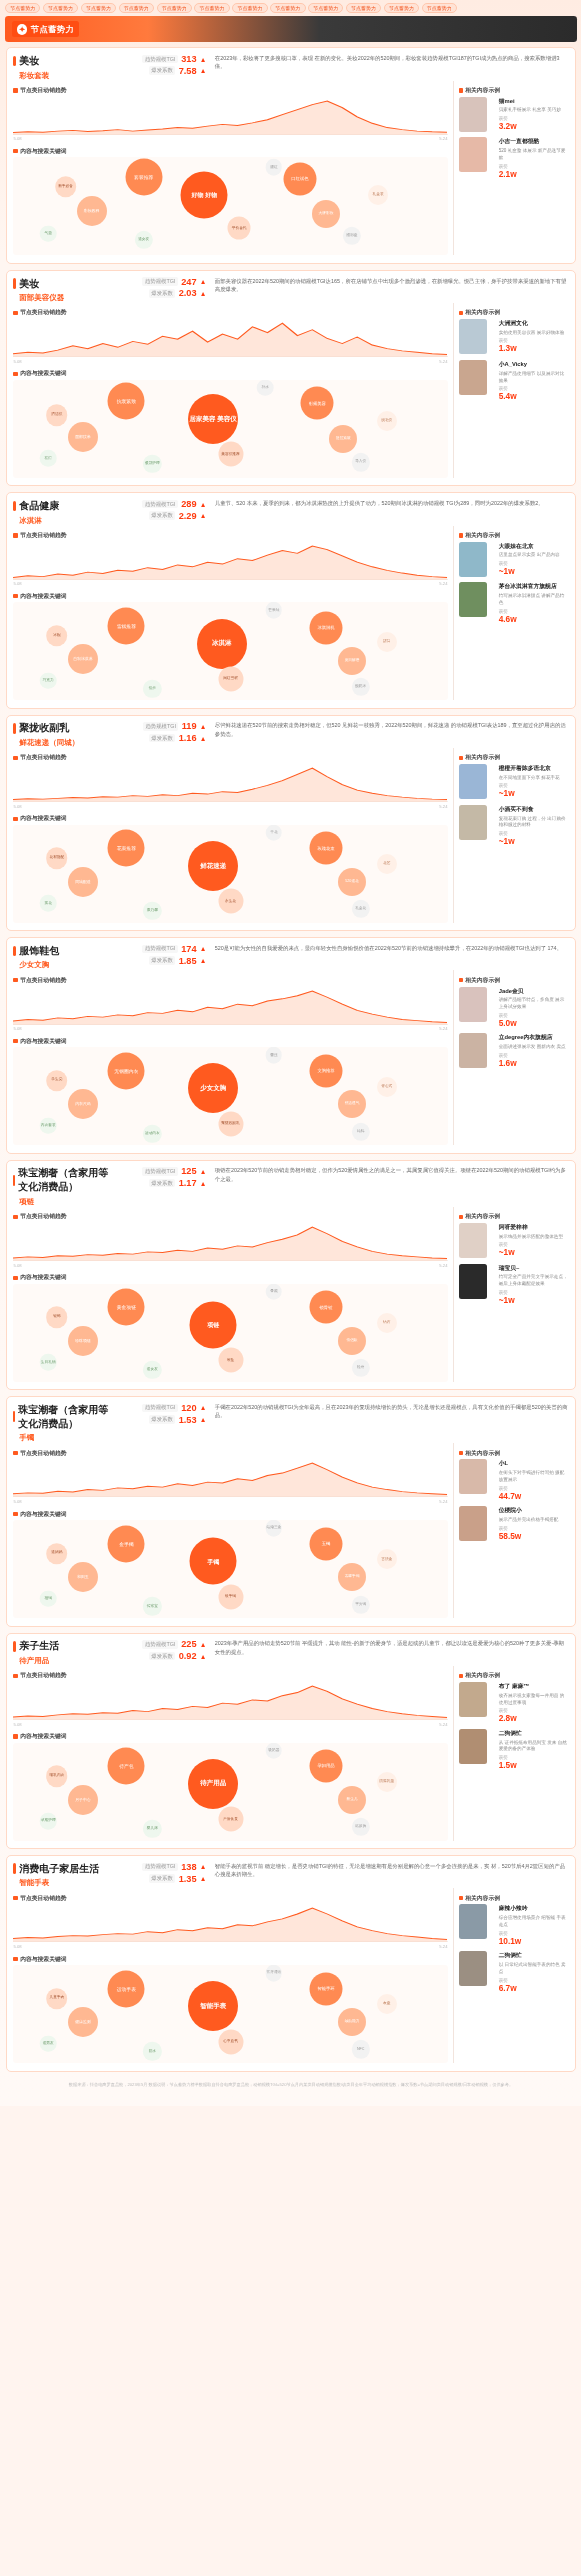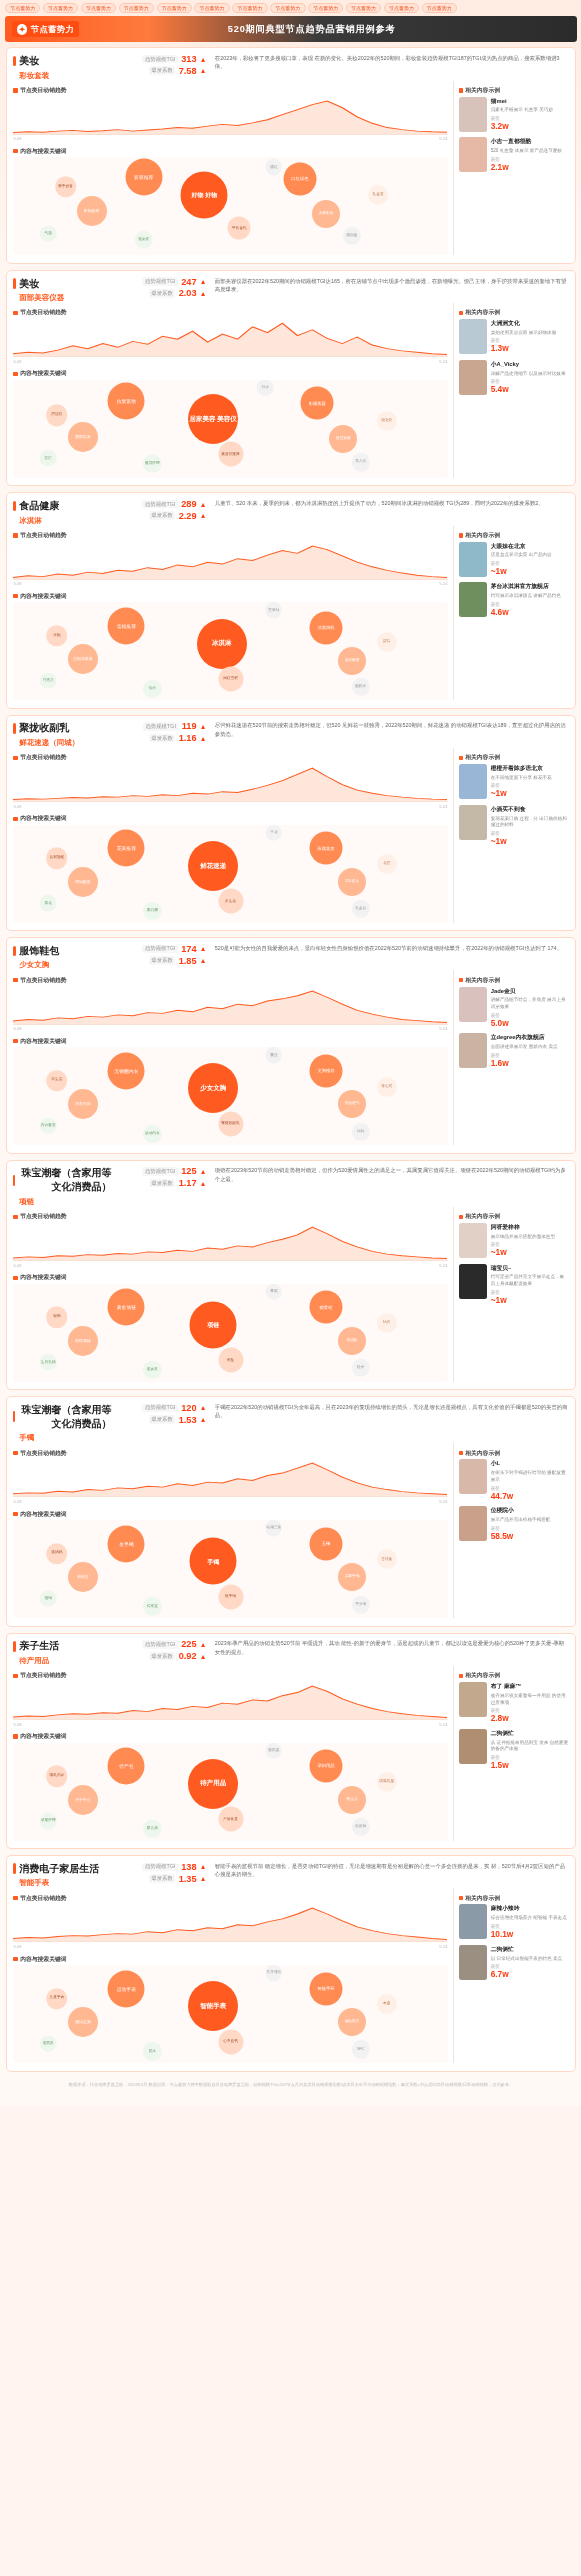--- a/index.html
+++ b/index.html
@@ -39,21 +39,21 @@
   .header-title { color: #fff; font-size: 9.2px; font-weight: bold; letter-spacing: 0.8px; flex: 1; text-align: center; padding-right: 33px; }
 
   
   .card {
     background: #fff; border: 0.8px solid #ffd9c6; border-radius: 5px;
     margin: 0 5.8px 5.8px; padding: 5.8px 6.7px 7.5px;
     position: relative;
   }
   .card-head { display: flex; align-items: flex-start; gap: 5px; }
   .cat-block { width: 98px; flex: 0 0 98px; }
-  .cat-title { display: flex; align-items: center; gap: 3.3px; text-align: right; }
+  .cat-title { display: flex; align-items: center; gap: 3.3px; }
   .cat-bar { width: 2.5px; height: 10.8px; background: #ff5a1f; border-radius: 1.7px; }
   .cat-name { font-size: 10px; font-weight: bold; color: #222; }
   .cat-sub { font-size: 7.5px; color: #ff5a1f; margin: 2.5px 0 0 5.8px; font-weight: bold; }
 
   .metrics { flex: 0 0 90px; }
   .metric-row { display: flex; align-items: center; justify-content: flex-end; gap: 3.3px; margin-bottom: 1.7px; }
   .metric-label { font-size: 5.4px; color: #999; background: #f7f7f7; border-radius: 1.7px; padding: 0.8px 2.5px; white-space: nowrap;}
   .metric-val { font-size: 9.2px; font-weight: bold; color: #ff3b0f; }
   .arrow-up { color: #ff3b0f; font-size: 6.7px; }
 
@@ -81,21 +81,21 @@
   .bub.c1 { background: #ff8a52; color: #fff; }
   .bub.c2 { background: #ffb892; color: #fff; }
   .bub.c3 { background: #ffd9c5; color: #a14e2a; }
   .bub.c4 { background: #fff0e7; color: #b5opaque; color:#b8744f; }
   .bub.c5 { background: #eef7ee; color: #6a9a6a; }
   .bub.c6 { background: #f2f2f2; color: #999; }
 
   
   .ex-item { display: flex; gap: 4.2px; margin-bottom: 5.8px; }
   .ex-thumb { width: 28px; height: 35px; border-radius: 2.5px; flex: 0 0 28px; overflow: hidden; position: relative; }
-  .ex-body { flex: 1; min-width: 0; }
+  .ex-body { flex: 1; min-width: 0; margin-left: 8px; }
   .ex-name { font-size: 5.8px; font-weight: bold; color: #222; margin-bottom: 1.7px; }
   .ex-txt { font-size: 4.6px; color: #888; line-height: 1.5; }
   .ex-like-lab { font-size: 4.6px; color: #aaa; margin-top: 1.7px; }
   .ex-like-val { font-size: 8.3px; font-weight: bold; color: #ff3b0f; }
 
   .footer { font-size: 4.2px; color: #bbb; line-height: 1.6; padding: 5px 10px 8.3px; text-align: center; }
 </style>
 </head>
 <body>
 
@@ -114,21 +114,20 @@
       <div class="pill">节点蓄势力</div>
       <div class="pill">节点蓄势力</div>
       <div class="pill">节点蓄势力</div>
     </div>
 
   <div class="header">
     <div class="logo-badge">
       <span class="logo-mark">✦</span>
       <span class="logo-text">节点蓄势力</span>
     </div>
-    <div class="header-title">520期间典型节点趋势品营销用例参考</div>
   </div>
 
   <div id="cards">
       <div class="card">
     <div class="card-head">
       <div class="cat-block">
         <div class="cat-title">
           <span class="cat-bar"></span>
           <span class="cat-name">美妆</span>
         </div>

